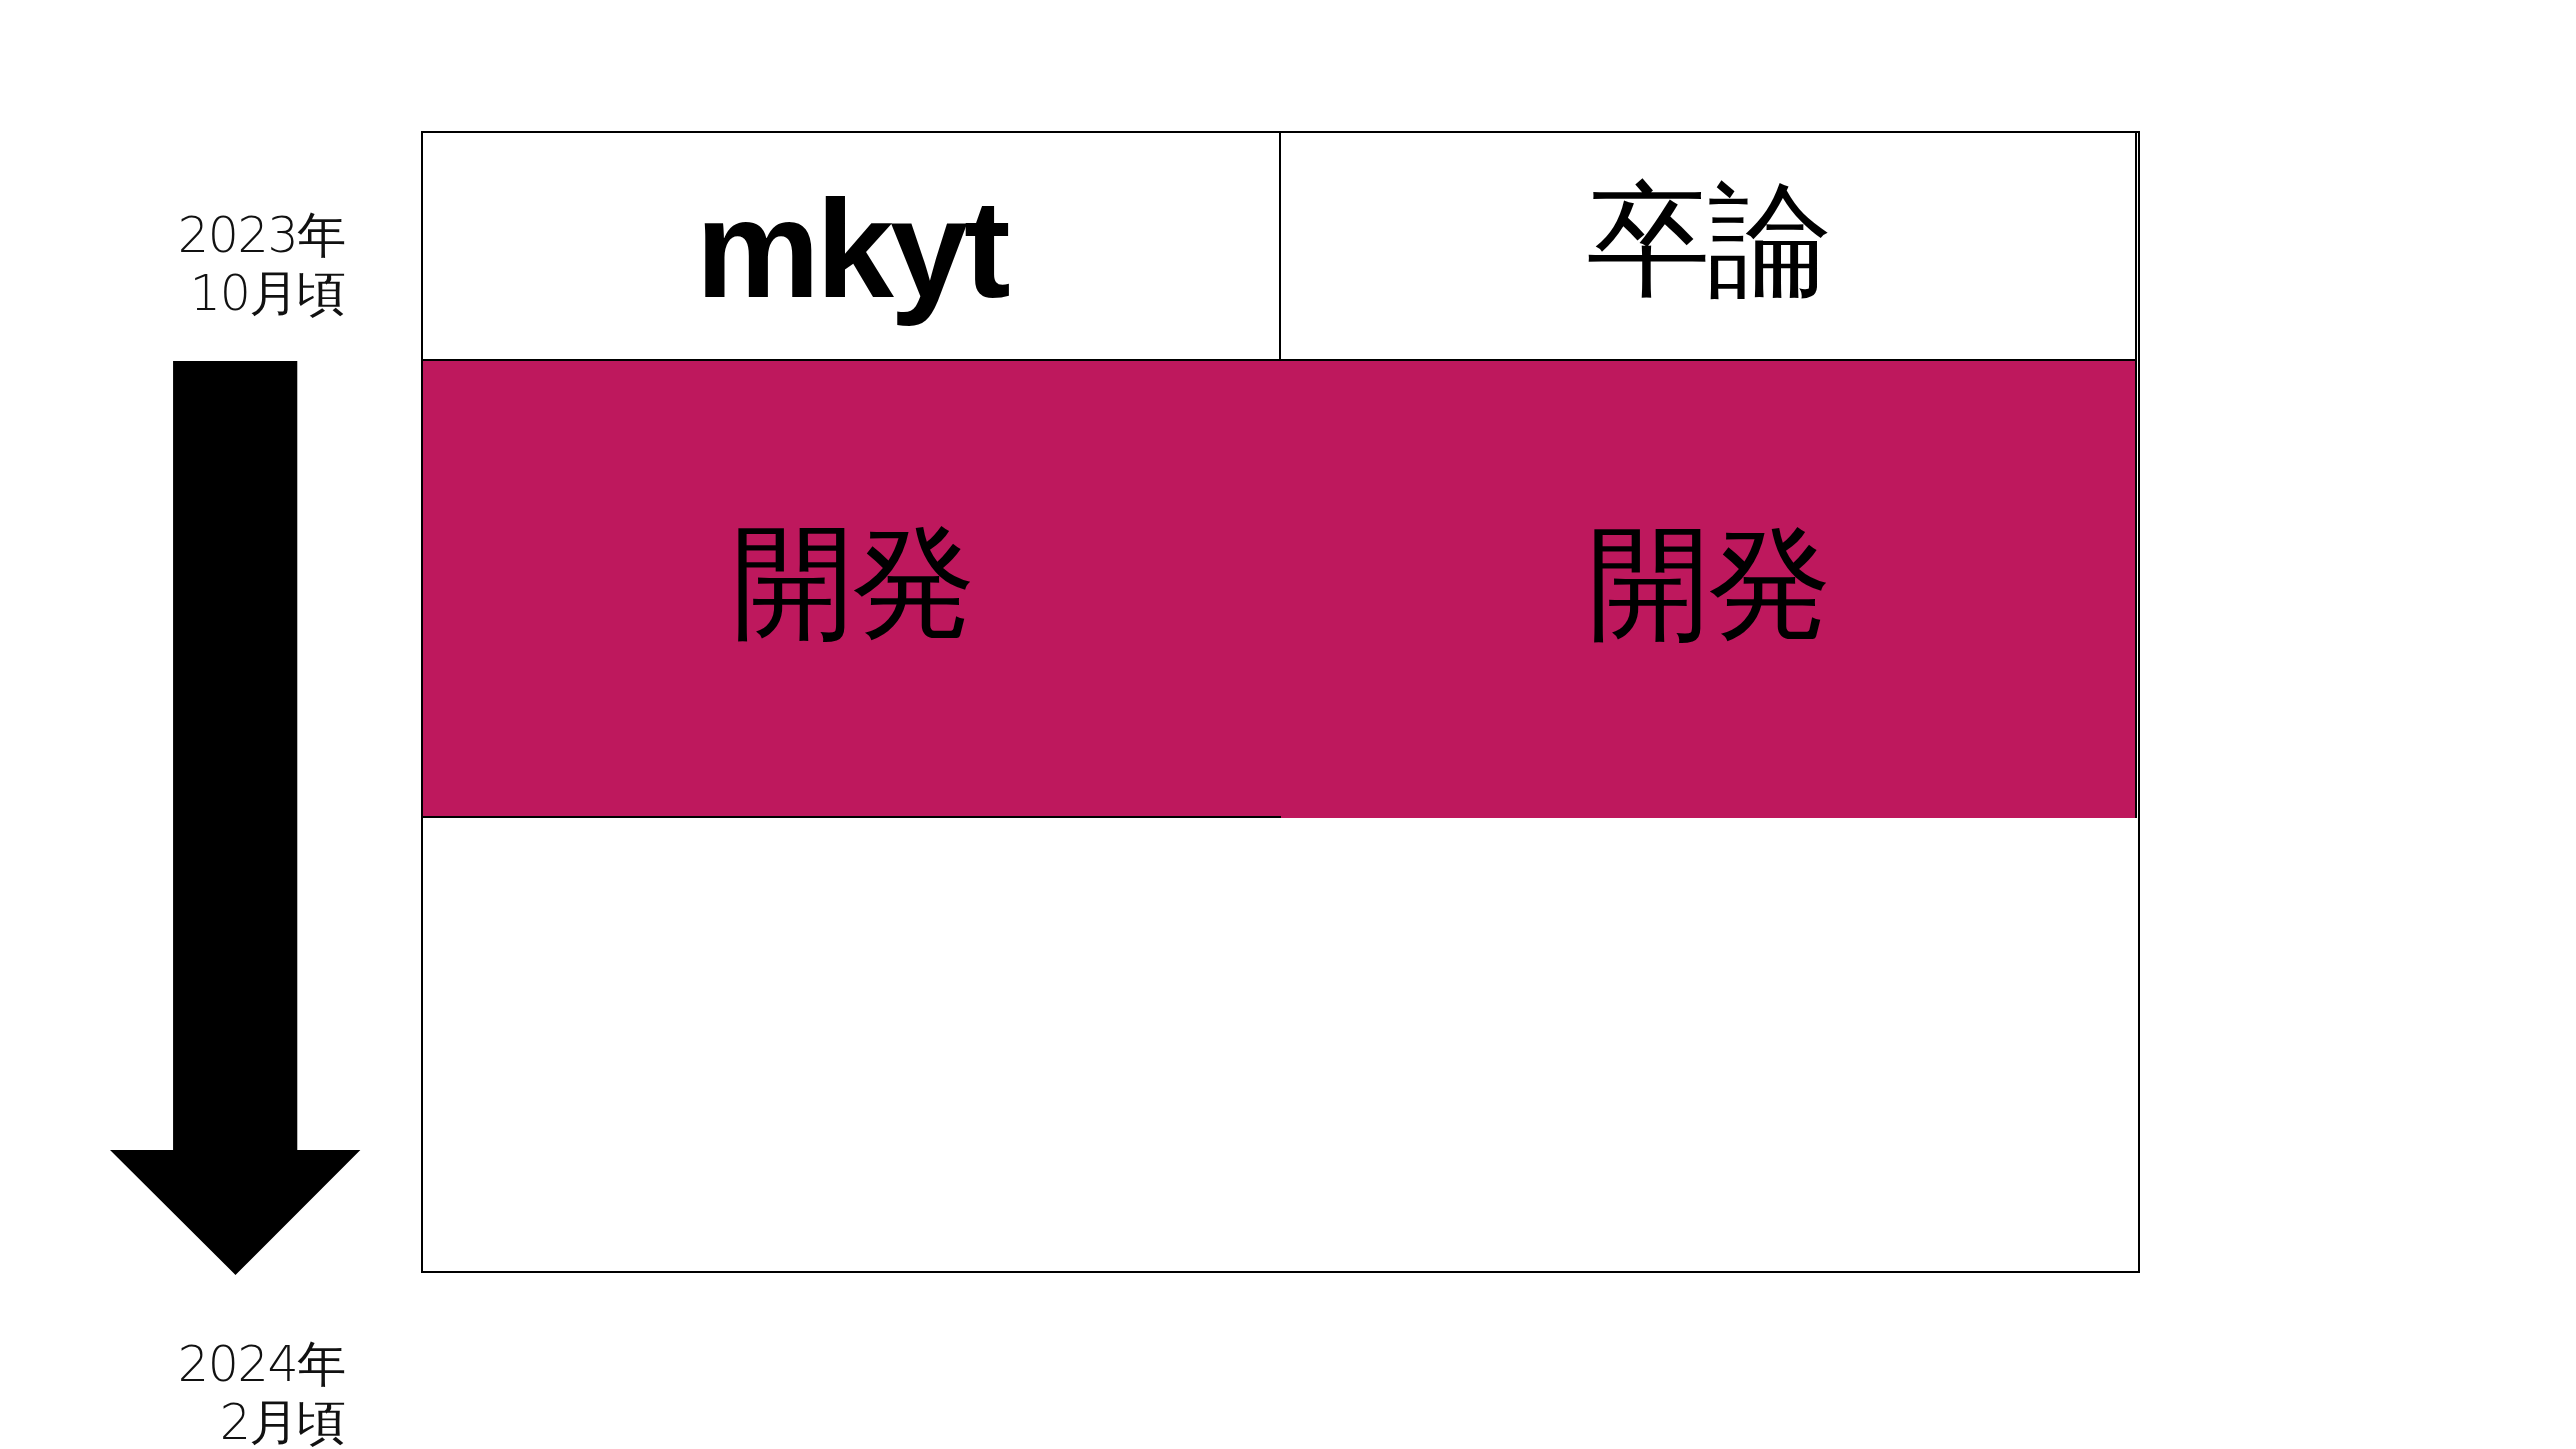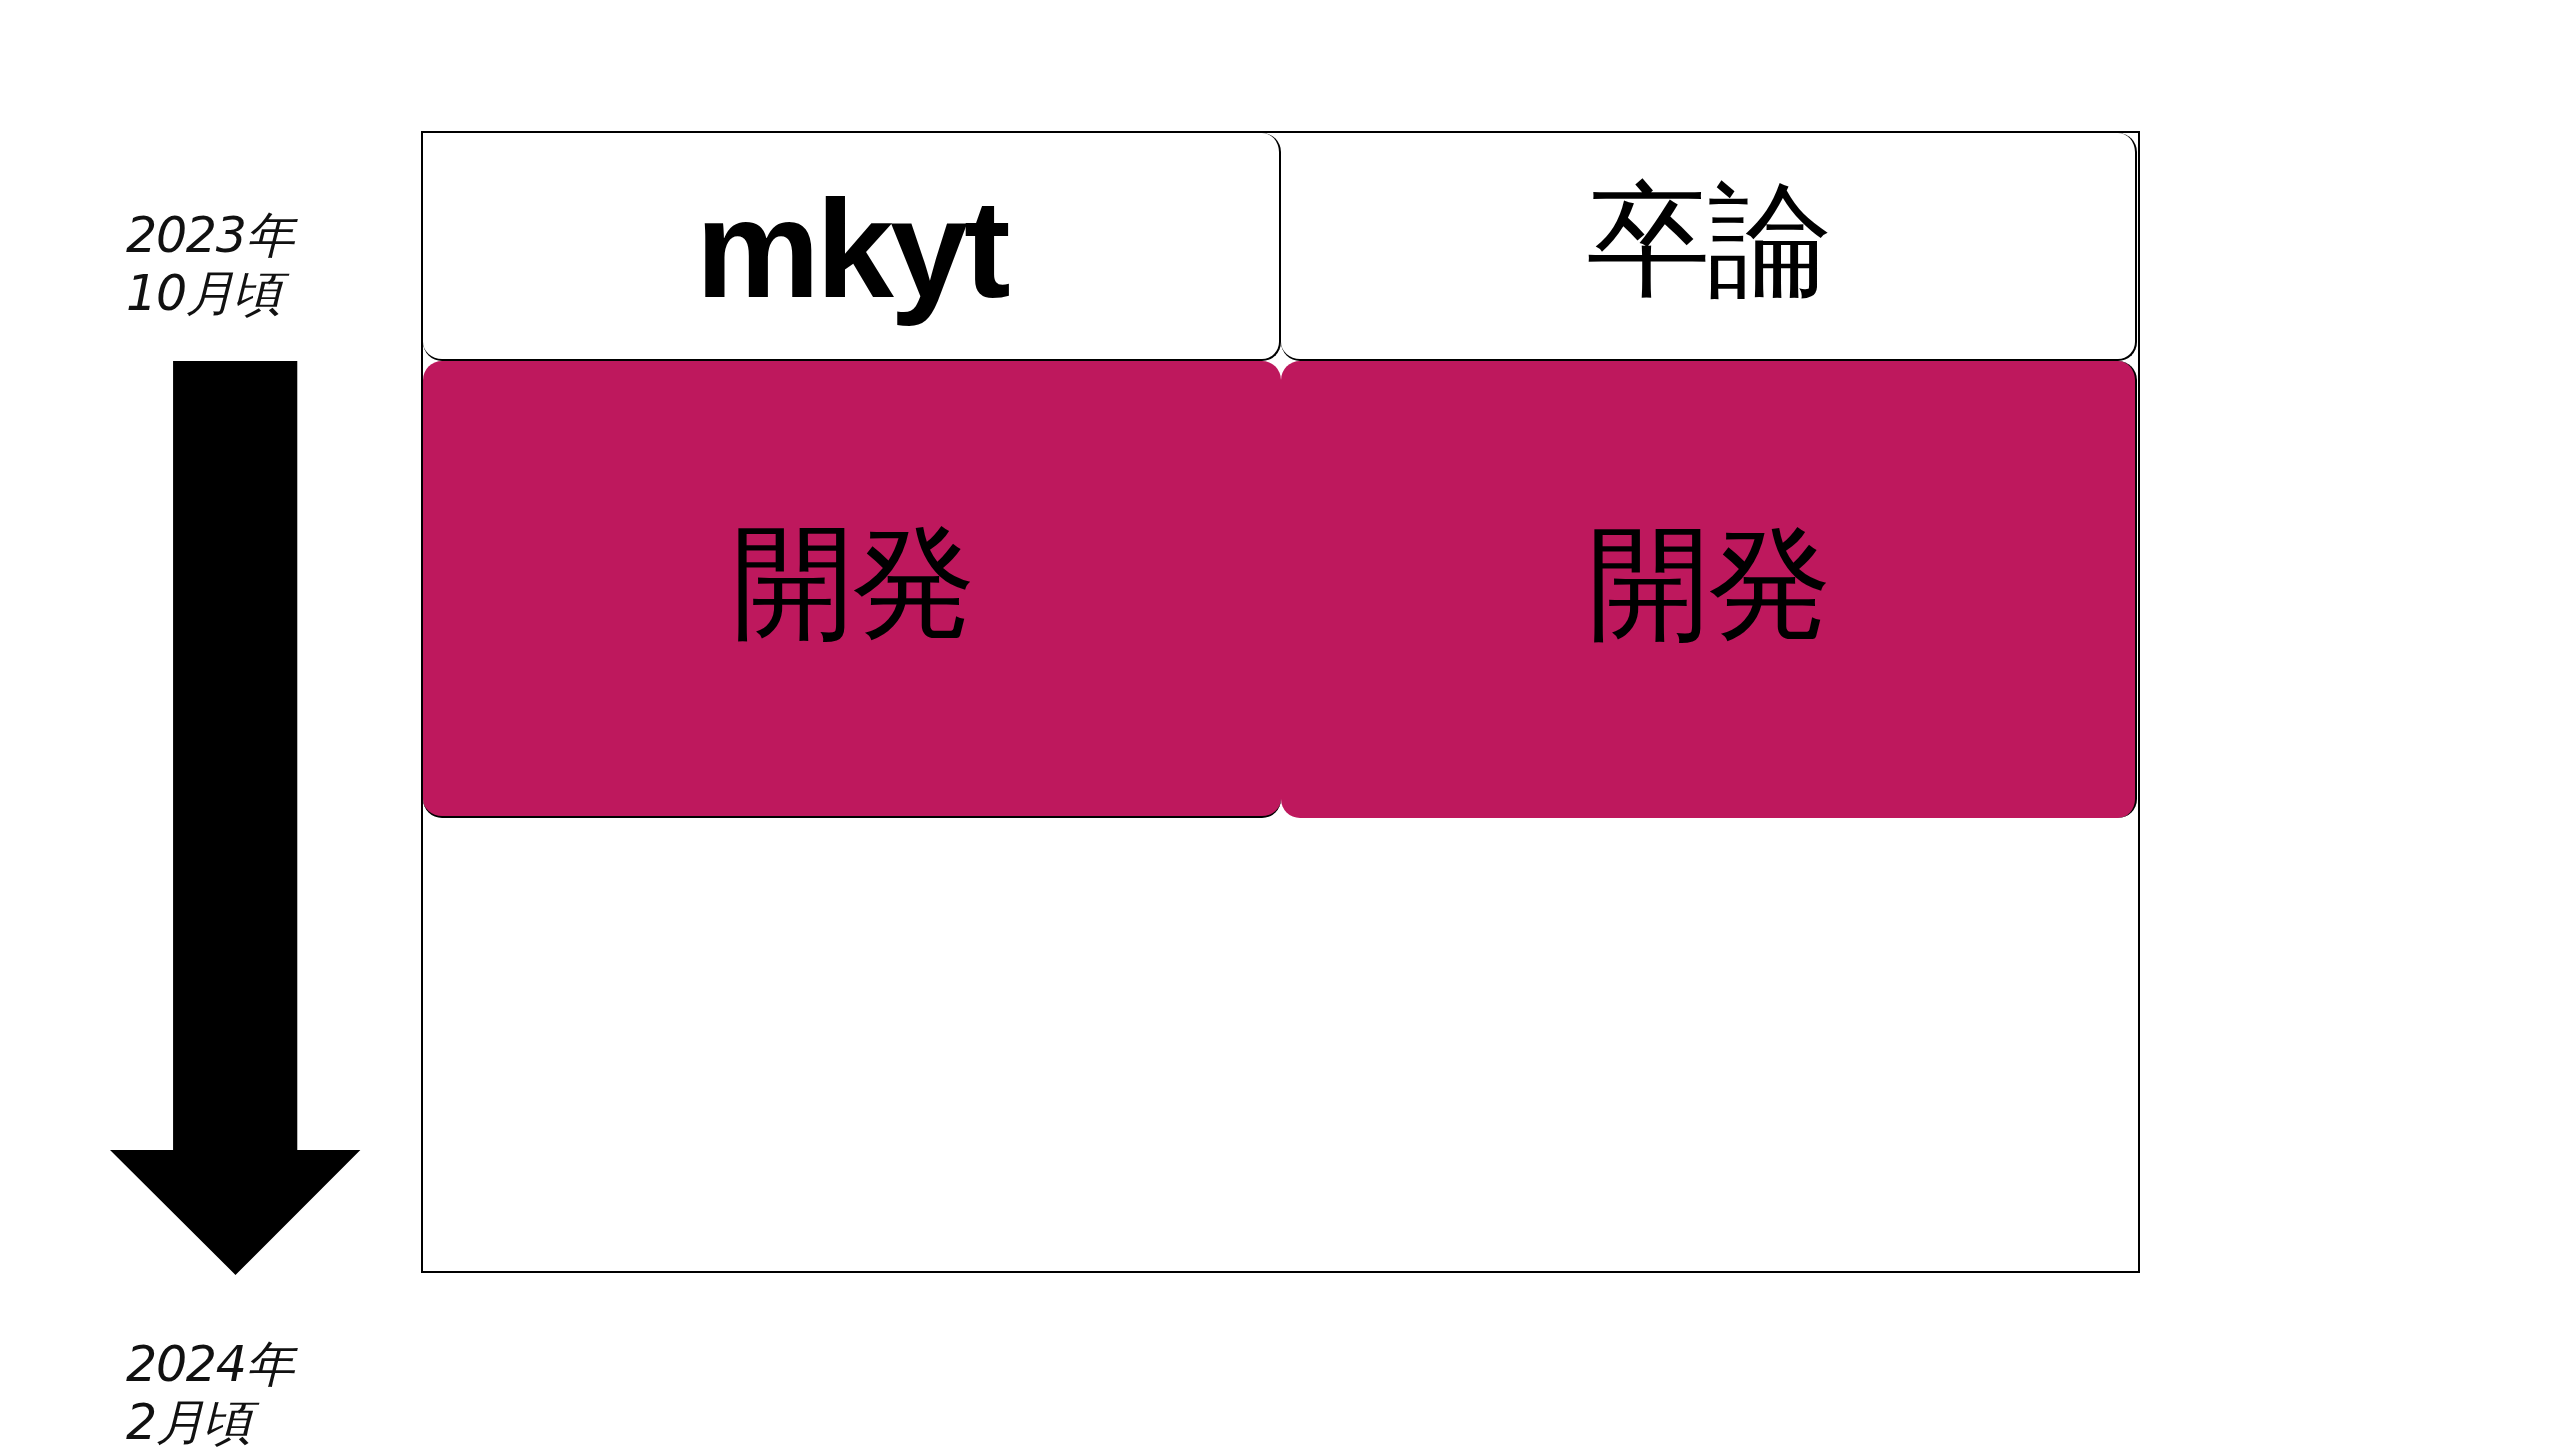--- a/index.html
+++ b/index.html
@@ -12,27 +12,26 @@
       height: 1449px;
       position: relative;
       overflow: hidden;
       font-family: "DejaVu Sans", "Liberation Sans", sans-serif;
       color: #000000;
     }
     .time-label {
       position: absolute;
       width: 219px;
       left: 126px;
-      text-align: left;
+      text-align: right;
       font-size: 49px;
       line-height: 58px;
       font-weight: 300;
       color: #111111;
       letter-spacing: -1.3px;
-      font-style: italic;
     }
     .time-label span { display: block; }
     #label-start { top: 207px; }
     #label-end { top: 1336px; }
 
     .arrow {
       position: absolute;
       left: 110px;
       top: 361px;
       width: 251px;
@@ -53,21 +52,20 @@
       grid-template-rows: 228px 457px 453px;
     }
     .cell {
       box-sizing: border-box;
       display: flex;
       align-items: center;
       justify-content: center;
       border-right: 2.6px solid #000000;
       border-bottom: 2.6px solid #000000;
       background: #ffffff;
-      border-radius: 19px;
     }
     .cell.col-last { border-right: none; }
     .cell.row-last { border-bottom: none; }
     .cell.shaded { background: #be185d; }
     .cell.header {
       font-family: "Liberation Sans", "DejaVu Sans", sans-serif;
       font-weight: 700;
       font-size: 140px;
       letter-spacing: -3.9px;
       padding-top: 6.4px;

